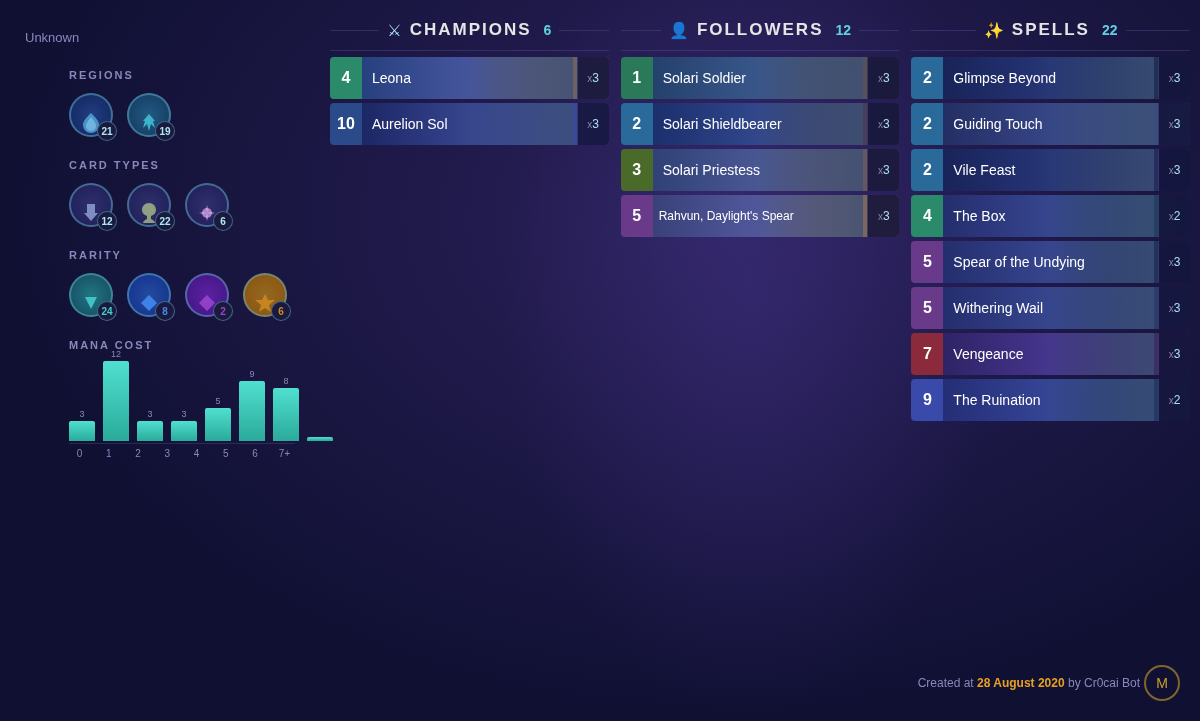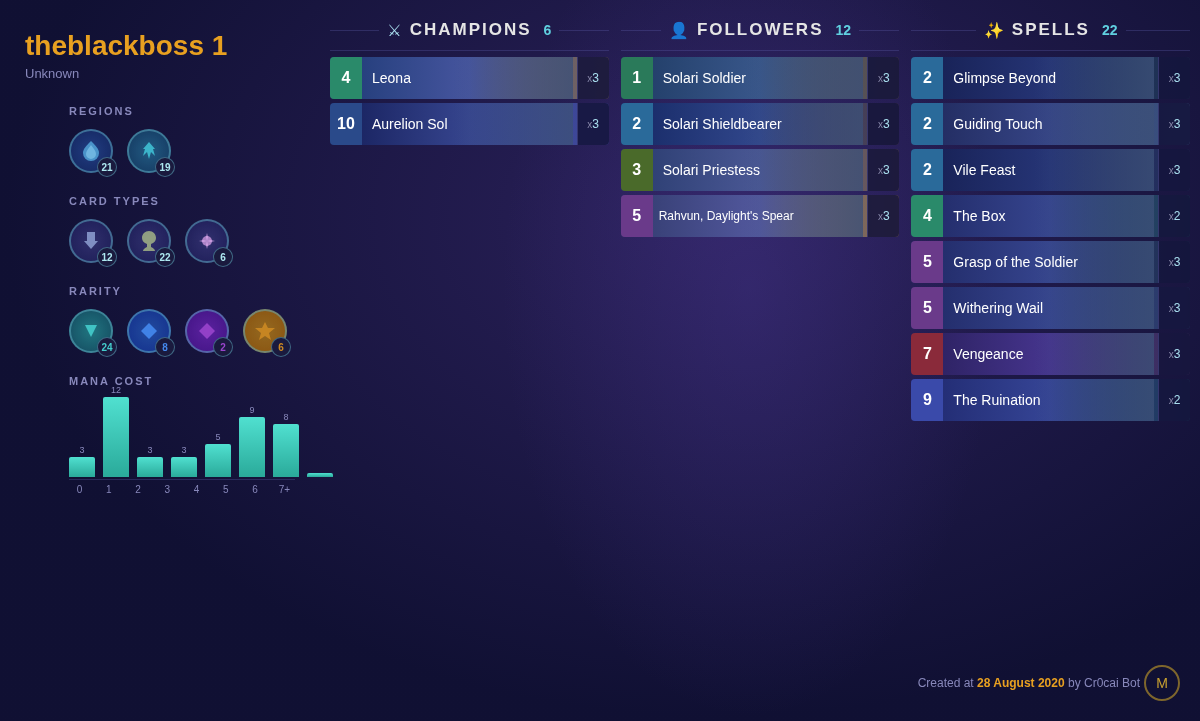--- a/index.html
+++ b/index.html
@@ -84,21 +84,21 @@
       align-items: center;
       gap: 3px;
     }
 
     .icon-circle {
       width: 44px;
       height: 44px;
       border-radius: 50%;
       border: 2px solid rgba(100,180,200,0.5);
       display: flex;
-      align-items: center;
+      align-items: flex-end;
       justify-content: center;
       font-size: 18px;
       position: relative;
     }
 
     .icon-count {
       position: absolute;
       bottom: -6px;
       right: -6px;
       background: #1a1a3e;
@@ -378,21 +378,20 @@
   </style>
 </head>
 <body>
 
 <div class="bg-overlay"></div>
 <div class="bg-figure"></div>
 
 <div class="content">
 
   <div class="left-panel">
-    <div class="deck-title">theblackboss 1</div>
     <div class="deck-subtitle">Unknown</div>
 
     <div class="section">
       <div class="section-label">REGIONS</div>
       <div class="icons-row">
         <div class="icon-badge">
           <div class="icon-circle region-demacia">
             <svg class="svg-icon" viewBox="0 0 24 24" fill="none">
               <path d="M12 2C7 7 4 10 4 14a8 8 0 0016 0c0-4-3-7-8-12z" fill="#55aadd" opacity="0.8"></path>
               <path d="M12 6C9 10 7 12 7 15a5 5 0 0010 0c0-3-2-5-5-9z" fill="#88ccee" opacity="0.6"></path>
@@ -627,21 +626,21 @@
 
       <div class="card-row box-bg">
         <div class="card-cost card-cost-4">4</div>
         <div class="card-name">The Box</div>
         <div class="card-image-bg"></div>
         <div class="card-count-badge"><span>x</span>2</div>
       </div>
 
       <div class="card-row grasp-bg">
         <div class="card-cost card-cost-5">5</div>
-        <div class="card-name">Grasp of the Soldier</div>
+        <div class="card-name">Spear of the Undying</div>
         <div class="card-image-bg"></div>
         <div class="card-count-badge"><span>x</span>3</div>
       </div>
 
       <div class="card-row withering-bg">
         <div class="card-cost card-cost-5">5</div>
         <div class="card-name">Withering Wail</div>
         <div class="card-image-bg"></div>
         <div class="card-count-badge"><span>x</span>3</div>
       </div>

